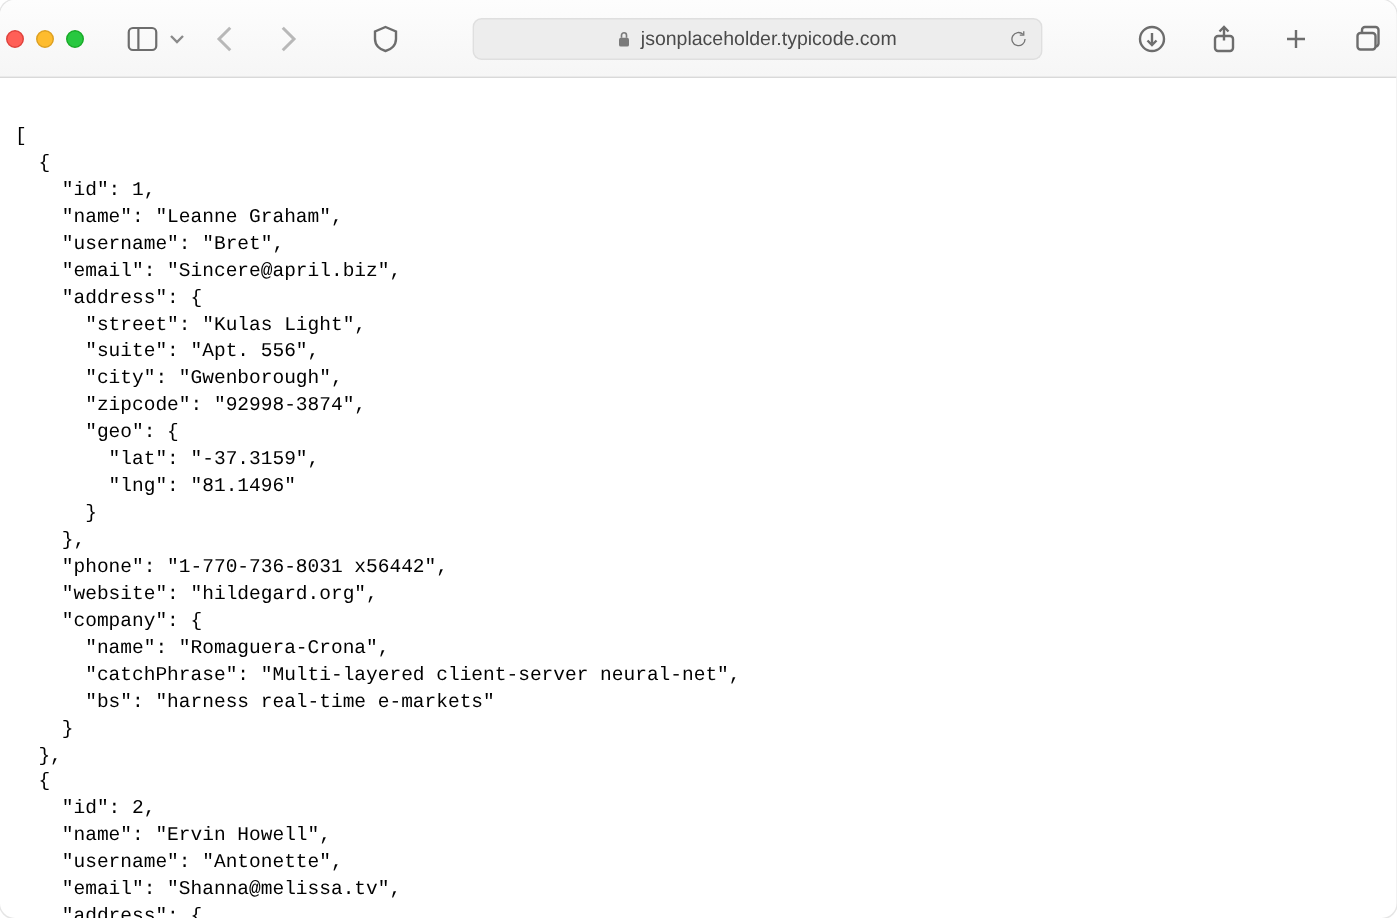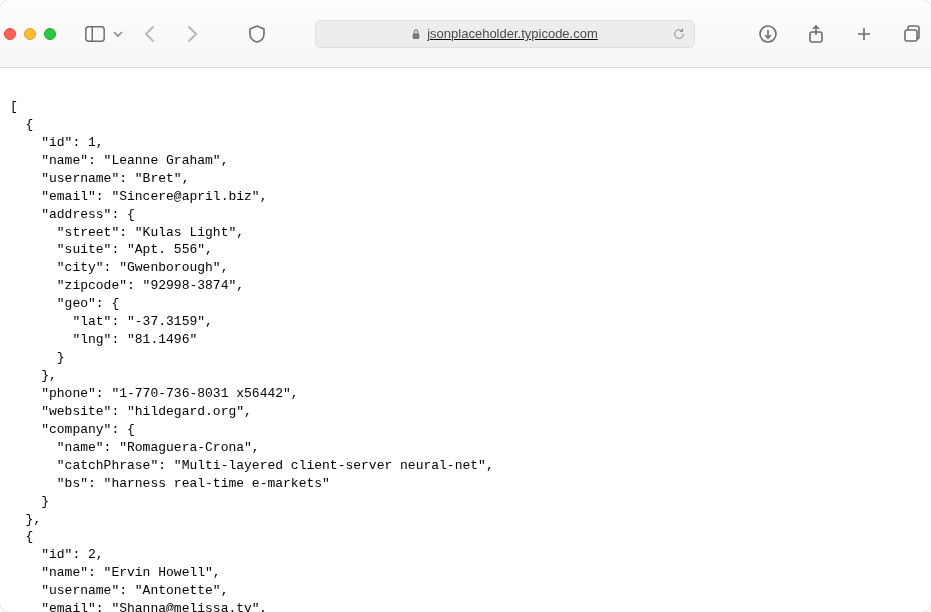--- a/index.html
+++ b/index.html
@@ -7,28 +7,27 @@
       width: 931px;
       height: 612px;
       background: #fff;
       font-family: -apple-system, BlinkMacSystemFont, "Helvetica Neue", sans-serif;
       border-radius: 10px;
       overflow: hidden;
       box-shadow: 0 0 0 1px rgba(0,0,0,0.1);
       position: relative;
     }
     .toolbar {
-      height: 68px;
+      height: 52px;
       background: linear-gradient(to bottom, #fdfdfd, #f6f6f6);
       border-bottom: 1px solid #d9d9d9;
       display: flex;
       align-items: center;
       padding: 0 4px;
       gap: 8px;
-      text-decoration: underline;
     }
     .traffic-lights { display: flex; gap: 8px; margin-right: 16px; }
     .tl { width: 12px; height: 12px; border-radius: 50%; }
     .tl-close { background: #ff5f57; border: 0.5px solid #e0443e; }
     .tl-min { background: #febc2e; border: 0.5px solid #dea123; }
     .tl-max { background: #28c840; border: 0.5px solid #1aab29; }
     .tb-icon {
       width: 22px; height: 20px;
       display: inline-flex; align-items: center; justify-content: center;
       color: #666; fill: none; stroke: #6d6d6d; stroke-width: 1.6;

